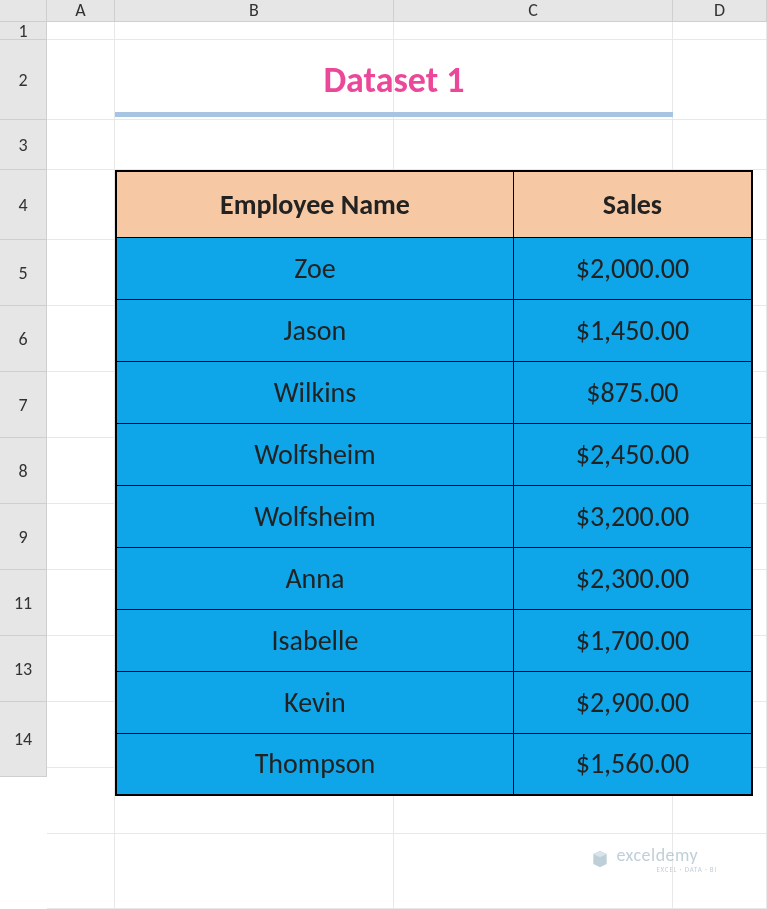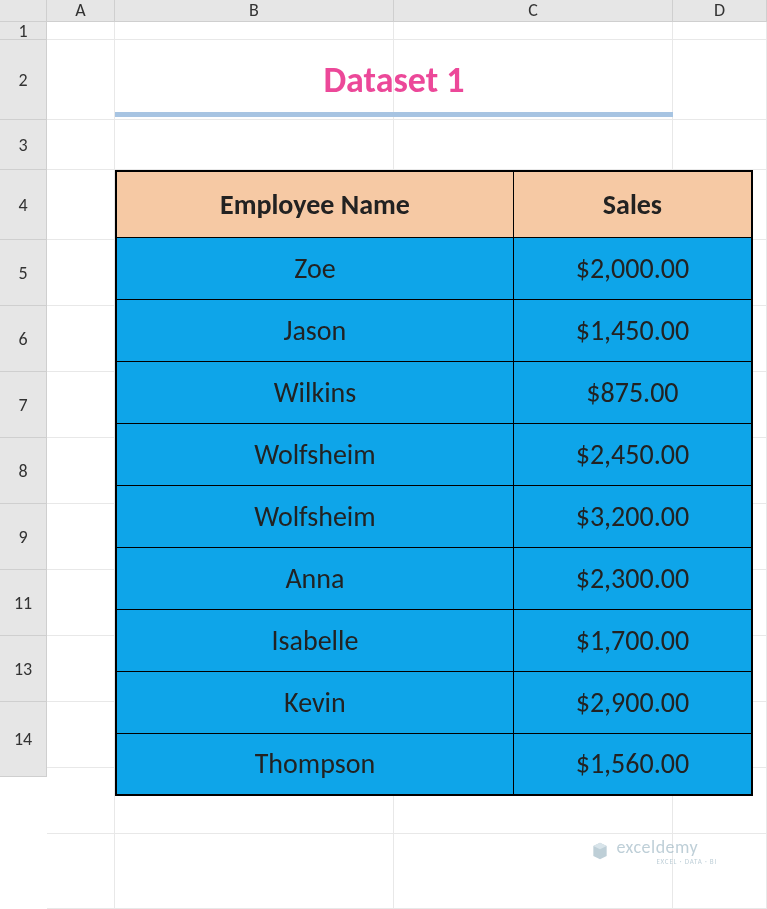--- a/index.html
+++ b/index.html
@@ -37,21 +37,21 @@
   .title-underline { position: absolute; left: 68px; top: 90px; width: 558px; height: 5px; background: #a7c4e2; }
 
   
   .datatable { position: absolute; left: 68px; top: 148px; width: 638px; border: 2px solid #000; border-collapse: collapse; background: #0ea5e9; }
   .datatable th, .datatable td { border: 1.5px solid #000; text-align: center; vertical-align: middle; font-size: 28px; color: #222; }
   .datatable th { background: #f6c9a4; font-weight: 700; height: 66px; }
   .datatable td { height: 62px; font-weight: 400; }
   .datatable td.sales { font-family: Calibri, Arial, sans-serif; }
 
   
-  .watermark { position: absolute; right: 50px; bottom: 44px; display: flex; align-items: center; gap: 6px; opacity: 0.55; }
+  .watermark { position: absolute; right: 50px; bottom: 36px; display: flex; align-items: center; gap: 6px; opacity: 0.55; }
   .wm-icon { width: 20px; height: 20px; }
   .wm-text { font-size: 18px; color: #8aa8b8; letter-spacing: 0.5px; }
   .wm-sub { font-size: 7px; color: #8aa8b8; letter-spacing: 0.8px; line-height: 7px; padding-left: 40px; }
   .wm-stack { display: flex; flex-direction: column; align-items: flex-start; }
 </style>
 </head>
 <body>
 
 <div class="sheet">
 

